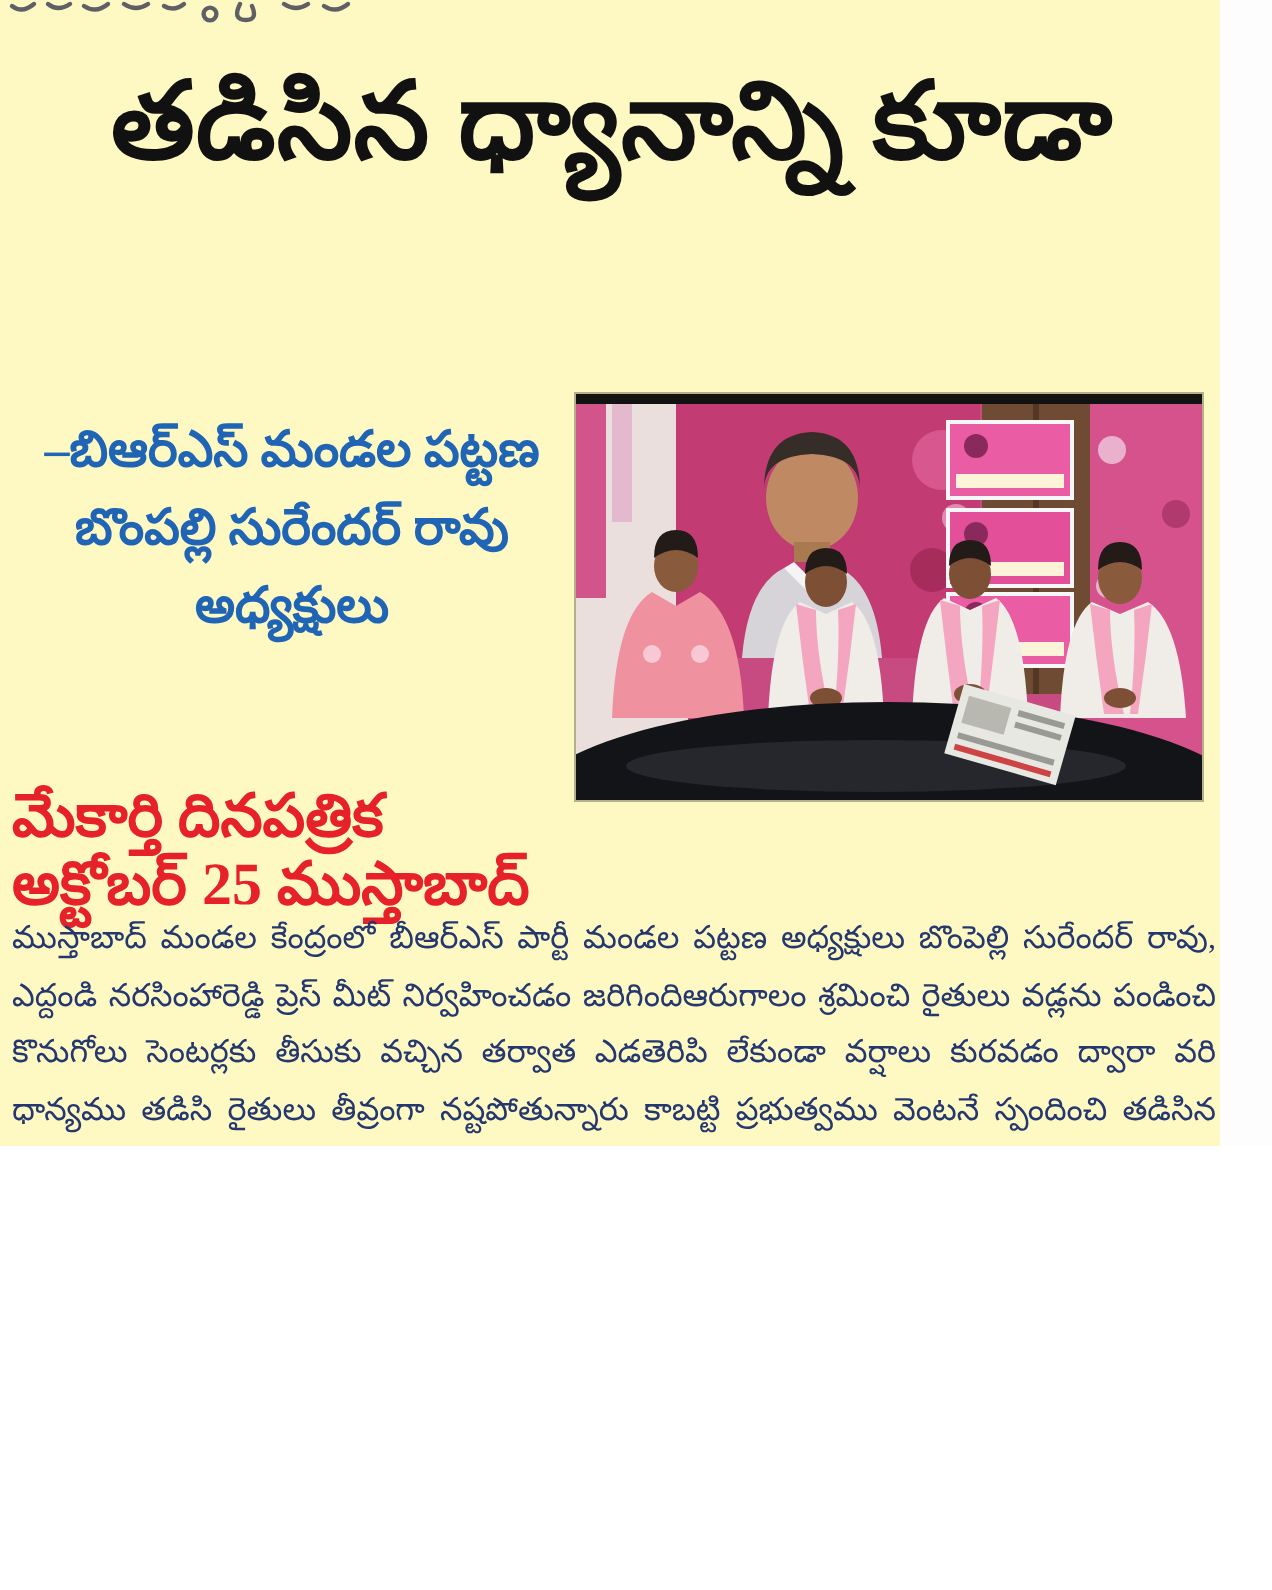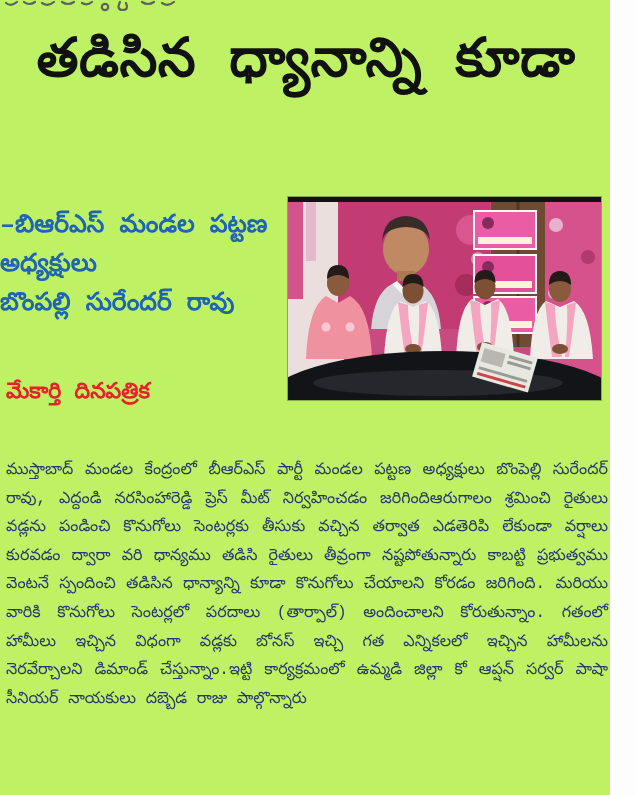--- a/index.html
+++ b/index.html
@@ -1,51 +1,52 @@
 <!DOCTYPE html>
 <html><head>
 <meta charset="utf-8">
 <style>
   html,body{margin:0;padding:0;background:#ffffff;}
   .clip{
     position:relative;
-    width:636px;height:795px;
-    background:#bef264;
+    width:636px;height:573px;
+    background:#fef9c3;
     overflow:hidden;
-    font-family:Liberation Mono, monospace;
+    font-family:Liberation Serif, serif;
   }
   .white-strip{
     position:absolute;top:0;right:0;width:26px;height:795px;
     background:#fdfdfe;
   }
   .masthead-frag{
     position:absolute;left:2px;top:0;
   }
   .headline{
     position:absolute;left:0;top:24px;width:612px;
     text-align:center;
     font-size:54px;line-height:75px;
     font-weight:800;
     color:#111111;
     letter-spacing:0.5px;
   }
   .byline{
     position:absolute;left:0;top:206px;width:292px;
+    text-align:center;
     font-size:25px;line-height:39px;
     font-weight:600;
     color:#1f64b5;
   }
   .photo{
     position:absolute;left:288px;top:197px;width:313px;height:203px;
     box-shadow:0 0 0 1px rgba(40,40,40,.35);
   }
   .photo svg{display:block;width:100%;height:100%;}
   .dateline{
-    position:absolute;left:6px;top:376px;
-    font-size:22px;line-height:34px;
+    position:absolute;left:6px;top:392px;
+    font-size:30px;line-height:34px;
     font-weight:700;
     color:#e62129;
   }
   .body-text{
     position:absolute;left:6px;top:456px;width:602px;
     font-size:16px;line-height:28.6px;
     text-align:justify;
     color:#24386f;
   }
 </style>
@@ -67,22 +68,22 @@
       <path d="M160,3 Q166,7 172,2"></path>
     </g>
   </svg>
 
   <div class="headline">
     <div>తడిసిన ధ్యానాన్ని కూడా</div>
   </div>
 
   <div class="byline">
     <div>–బిఆర్‌ఎస్ మండల పట్టణ</div>
+    <div>బొంపల్లి సురేందర్ రావు</div>
     <div>అధ్యక్షులు</div>
-    <div>బొంపల్లి సురేందర్ రావు</div>
   </div>
 
   <div class="photo">
     <svg viewBox="0 0 313 203" preserveAspectRatio="none">
 
       <rect x="0" y="0" width="313" height="203" fill="#c74b80"></rect>
 
       <rect x="0" y="4" width="56" height="199" fill="#ebdfdd"></rect>
       <rect x="0" y="4" width="15" height="98" fill="#d1548a"></rect>
       <rect x="18" y="4" width="10" height="60" fill="#e5b9cd"></rect>
@@ -164,19 +165,20 @@
         <rect x="192" y="176" width="50" height="3" fill="#9a9a94"></rect>
         <rect x="192" y="182" width="50" height="3" fill="#c44"></rect>
       </g>
 
       <rect x="0" y="0" width="313" height="5" fill="#121212"></rect>
     </svg>
   </div>
 
   <div class="dateline">
     <div>మేకార్తి దినపత్రిక</div>
+    <div>అక్టోబర్ 25 ముస్తాబాద్</div>
   </div>
 
   <div class="body-text">ముస్తాబాద్ మండల కేంద్రంలో బీఆర్ఎస్ పార్టీ మండల పట్టణ అధ్యక్షులు బొంపెల్లి సురేందర్ రావు, ఎద్దండి నరసింహారెడ్డి ప్రెస్ మీట్ నిర్వహించడం జరిగిందిఆరుగాలం శ్రమించి రైతులు వడ్లను పండించి కొనుగోలు సెంటర్లకు తీసుకు వచ్చిన తర్వాత ఎడతెరిపి లేకుండా వర్షాలు కురవడం ద్వారా వరి ధాన్యము తడిసి రైతులు తీవ్రంగా నష్టపోతున్నారు కాబట్టి ప్రభుత్వము వెంటనే స్పందించి తడిసిన ధాన్యాన్ని కూడా కొనుగోలు చేయాలని కోరడం జరిగింది. మరియు వారికి కొనుగోలు సెంటర్లలో పరదాలు (తార్పాల్) అందించాలని కోరుతున్నాం. గతంలో హామీలు ఇచ్చిన విధంగా వడ్లకు బోనస్ ఇచ్చి గత ఎన్నికలలో ఇచ్చిన హామీలను నెరవేర్చాలని డిమాండ్ చేస్తున్నాం.ఇట్టి కార్యక్రమంలో ఉమ్మడి జిల్లా కో ఆప్షన్ సర్వర్ పాషా సీనియర్ నాయకులు దబ్బెడ రాజు పాల్గొన్నారు</div>
 
   <div class="white-strip"></div>
 
 </div>
 
 </body></html>

